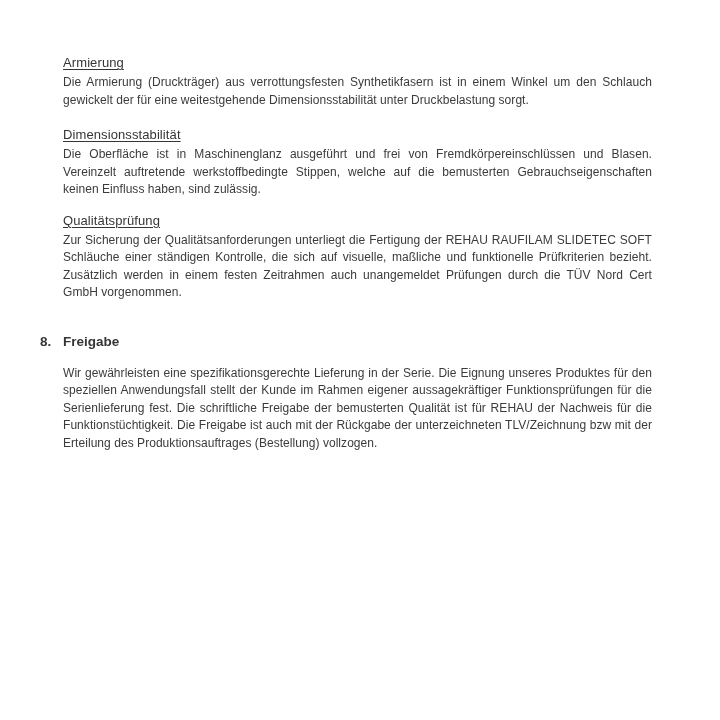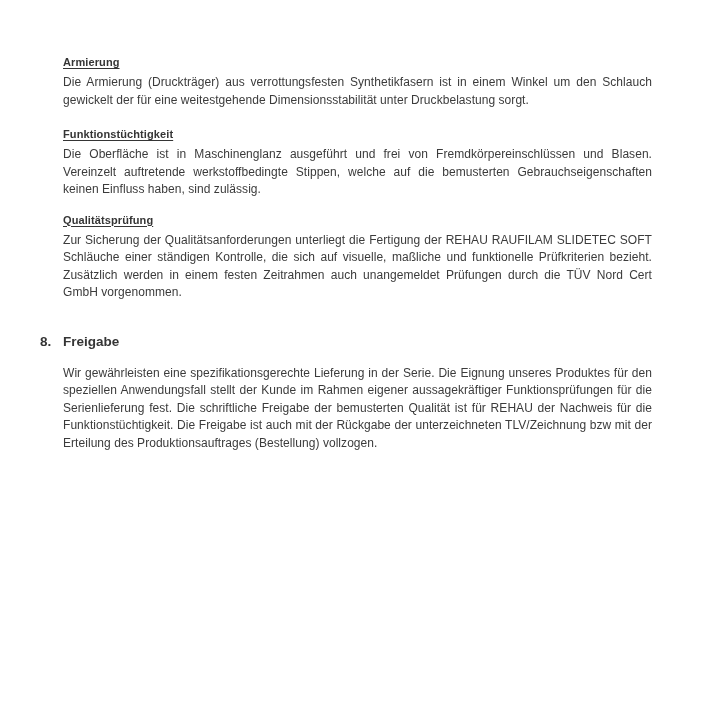--- a/index.html
+++ b/index.html
@@ -17,22 +17,22 @@
     overflow: hidden;
   }
   .content {
     position: absolute;
     left: 63px;
     top: 55px;
     width: 589px;
     color: #3b3b3b;
   }
   .sub-heading {
-    font-size: 11px;
-    font-weight: bold;
+    font-size: 13px;
+    font-weight: normal;
     line-height: 15px;
     text-decoration: underline;
     text-underline-offset: 2px;
     text-decoration-thickness: 1.3px;
     color: #353535;
     letter-spacing: 0.1px;
   }
   .body-text {
     margin-top: 4px;
     font-size: 12px;
@@ -60,21 +60,21 @@
 
 <div class="page">
   <div class="content">
 
     <section class="section-1">
       <h3 class="sub-heading">Armierung</h3>
       <p class="body-text">Die Armierung (Druckträger) aus verrottungsfesten Synthetikfasern ist in einem Winkel um den Schlauch gewickelt der für eine weitestgehende Dimensionsstabilität unter Druckbelastung sorgt.</p>
     </section>
 
     <section class="section-2">
-      <h3 class="sub-heading">Funktionstüchtigkeit</h3>
+      <h3 class="sub-heading">Dimensionsstabilität</h3>
       <p class="body-text">Die Oberfläche ist in Maschinenglanz ausgeführt und frei von Fremdkörpereinschlüssen und Blasen. Vereinzelt auftretende werkstoffbedingte Stippen, welche auf die bemusterten Gebrauchseigenschaften keinen Einfluss haben, sind zulässig.</p>
     </section>
 
     <section class="section-3">
       <h3 class="sub-heading">Qualitätsprüfung</h3>
       <p class="body-text">Zur Sicherung der Qualitätsanforderungen unterliegt die Fertigung der REHAU RAUFILAM SLIDETEC SOFT Schläuche einer ständigen Kontrolle, die sich auf visuelle, maßliche und funktionelle Prüfkriterien bezieht. Zusätzlich werden in einem festen Zeitrahmen auch unangemeldet Prüfungen durch die TÜV Nord Cert GmbH vorgenommen.</p>
     </section>
 
     <div class="numbered-heading">
       <span class="num">8.</span>

